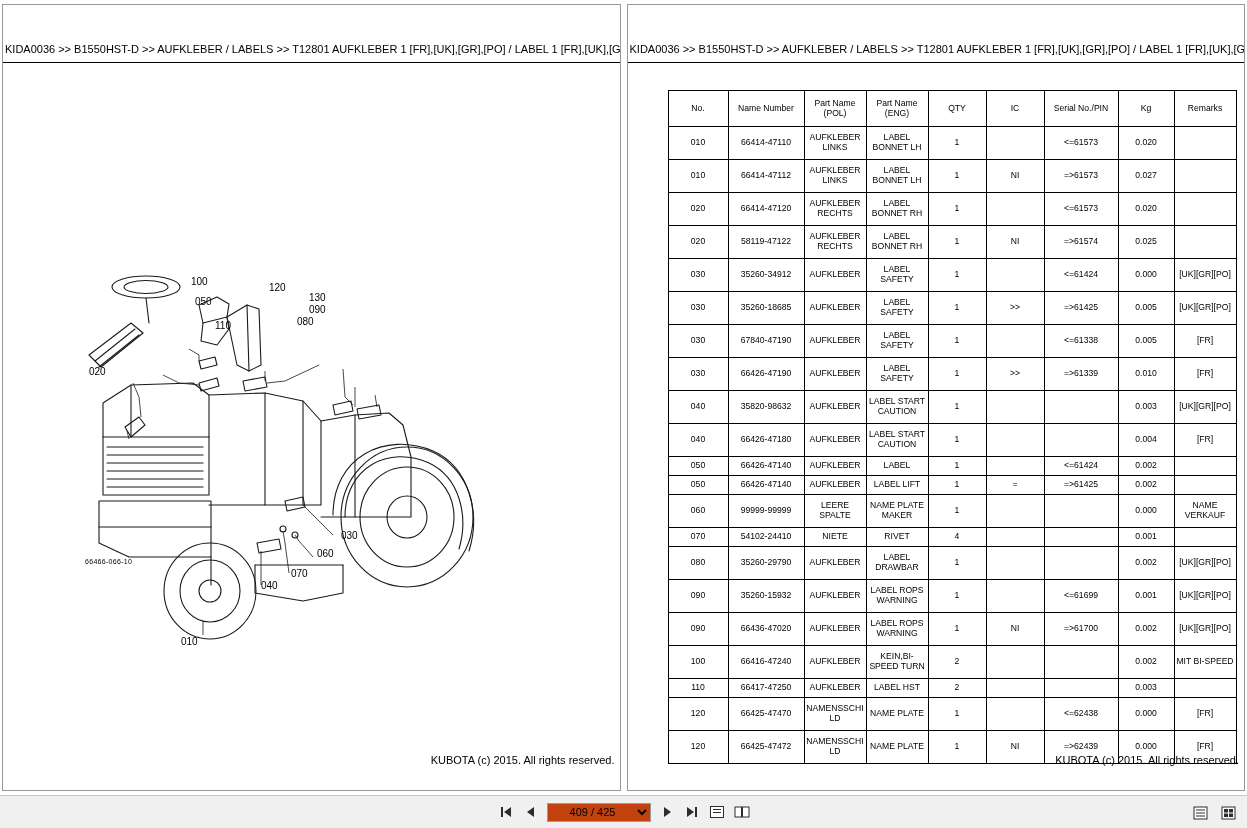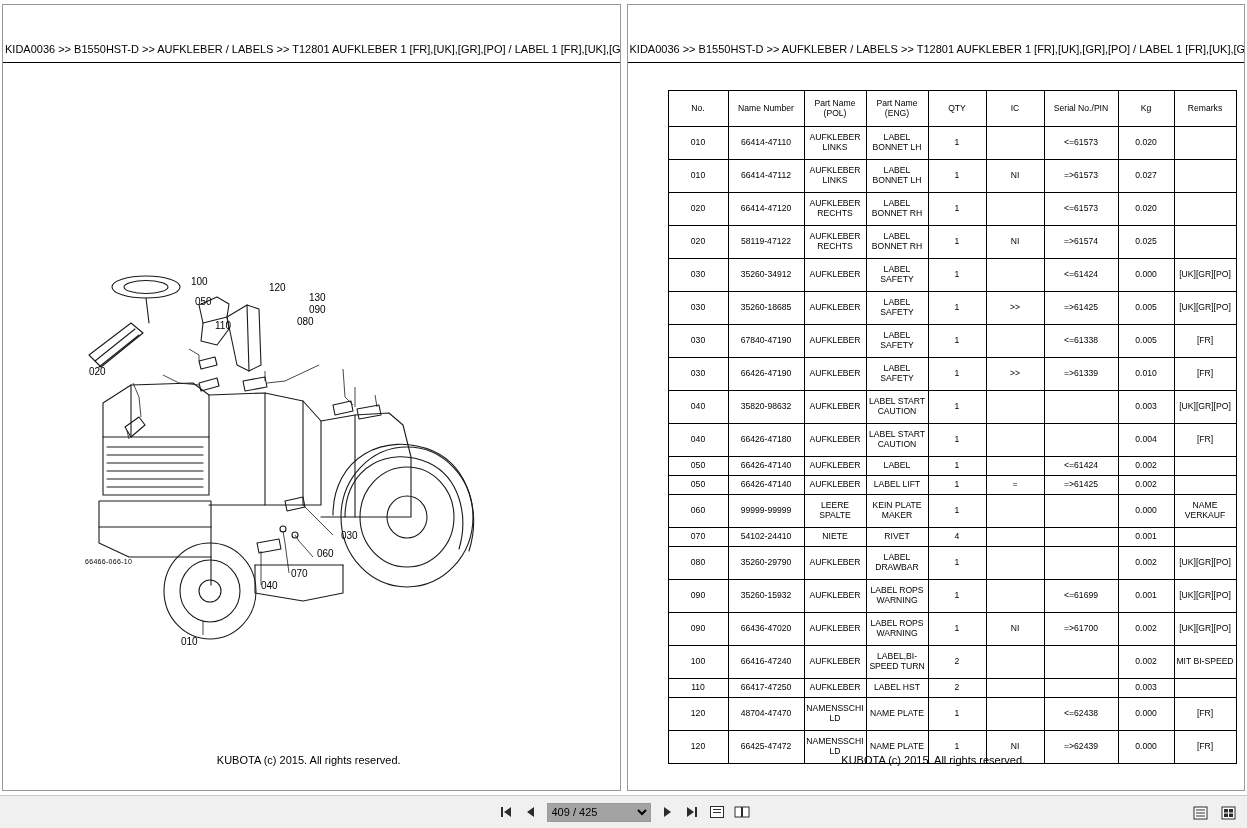--- a/index.html
+++ b/index.html
@@ -46,21 +46,21 @@
   .hrule {
     position: absolute;
     left: 0; right: 0;
     top: 57px;
     border-top: 1px solid #000;
   }
   .copyright {
     position: absolute;
     bottom: 24px;
     left: 0; right: 5px;
-    text-align: center;
+    text-align: right;
     font-size: 11px;
     color: #000;
   }
   
   .figure-wrap {
     position: absolute;
     left: 0; top: 60px;
     width: 100%; height: 700px;
   }
   .fig-code {
@@ -124,22 +124,23 @@
     font-size: 12px;
     cursor: pointer;
     user-select: none;
     background: transparent;
     border: none;
   }
   .page-select {
     width: 104px; height: 19px;
     font-size: 11px;
     font-family: "Liberation Sans", sans-serif;
+    text-align: center;
     border: 1px solid #9a9a9a;
-    background: #a3a3a3;
+    background: #c2410c;
     color: #000;
   }
   .toolbar-right {
     position: absolute;
     right: 10px; top: 0;
     height: 33px;
     display: flex; align-items: center; gap: 10px;
   }
   svg { display: block; }
 </style>
@@ -427,21 +428,21 @@
                 <td>1</td>
                 <td>=</td>
                 <td>=&gt;61425</td>
                 <td>0.002</td>
                 <td></td>
               </tr>
               <tr>
                 <td>060</td>
                 <td>99999-99999</td>
                 <td>LEERE SPALTE</td>
-                <td>KEIN PLATE MAKER</td>
+                <td>NAME PLATE MAKER</td>
                 <td>1</td>
                 <td></td>
                 <td></td>
                 <td>0.000</td>
                 <td>NAME VERKAUF</td>
               </tr>
               <tr class="short">
                 <td>070</td>
                 <td>54102-24410</td>
                 <td>NIETE</td>
@@ -482,41 +483,41 @@
                 <td>1</td>
                 <td>NI</td>
                 <td>=&gt;61700</td>
                 <td>0.002</td>
                 <td>[UK][GR][PO]</td>
               </tr>
               <tr>
                 <td>100</td>
                 <td>66416-47240</td>
                 <td>AUFKLEBER</td>
-                <td>LABEL,BI-SPEED TURN</td>
+                <td>KEIN,BI-SPEED TURN</td>
                 <td>2</td>
                 <td></td>
                 <td></td>
                 <td>0.002</td>
                 <td>MIT BI-SPEED</td>
               </tr>
               <tr class="short">
                 <td>110</td>
                 <td>66417-47250</td>
                 <td>AUFKLEBER</td>
                 <td>LABEL HST</td>
                 <td>2</td>
                 <td></td>
                 <td></td>
                 <td>0.003</td>
                 <td></td>
               </tr>
               <tr>
                 <td>120</td>
-                <td>48704-47470</td>
+                <td>66425-47470</td>
                 <td>NAMENSSCHILD</td>
                 <td>NAME PLATE</td>
                 <td>1</td>
                 <td></td>
                 <td>&lt;=62438</td>
                 <td>0.000</td>
                 <td>[FR]</td>
               </tr>
               <tr>
                 <td>120</td>

